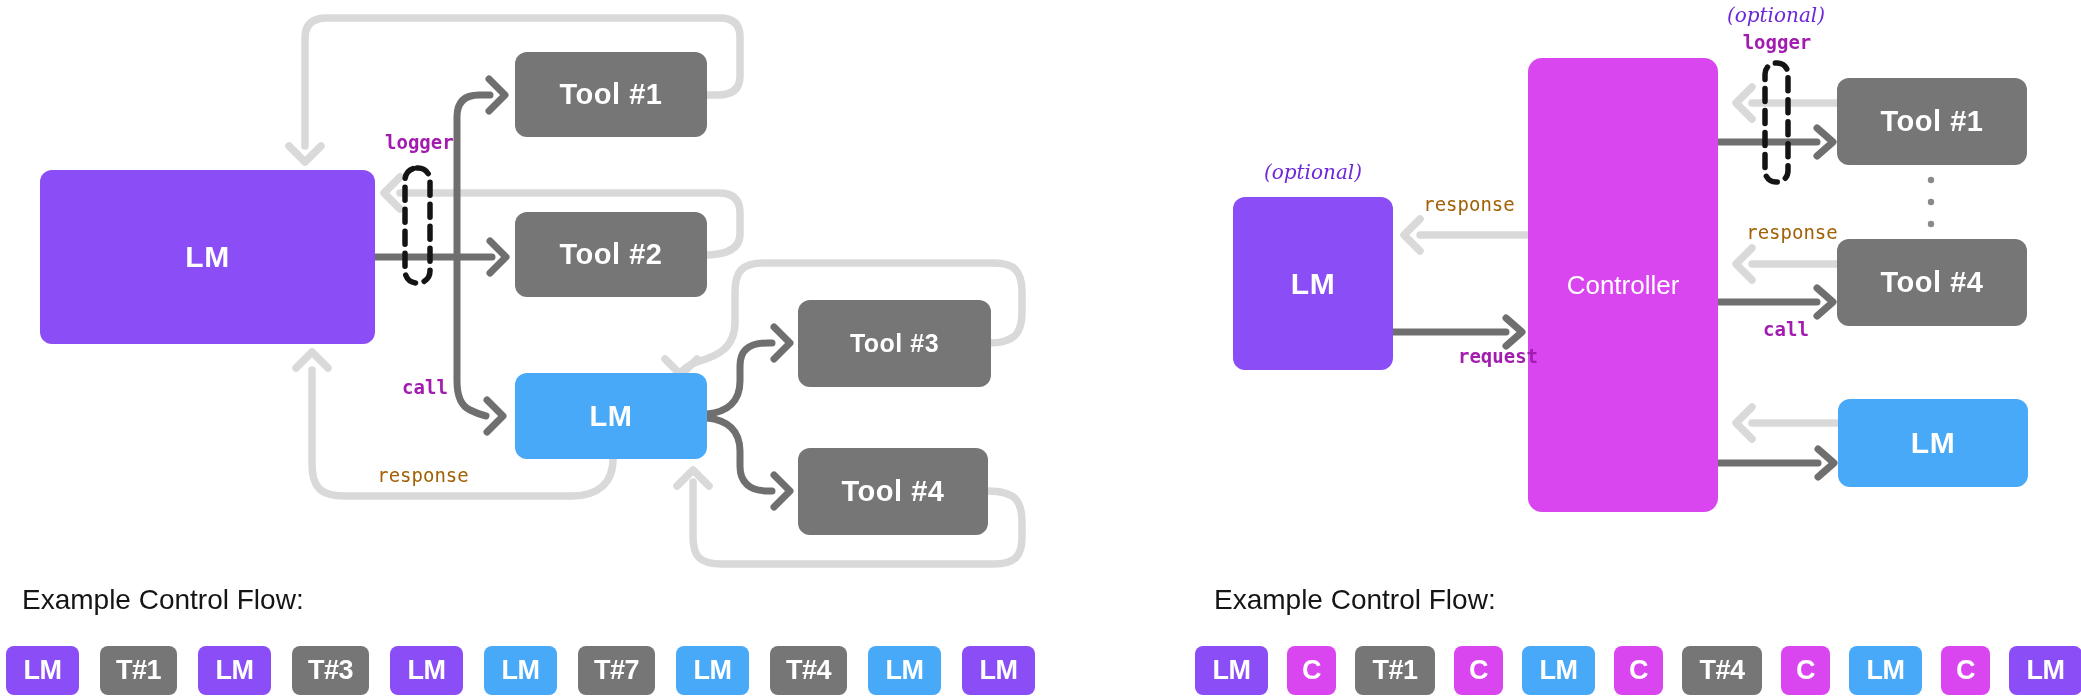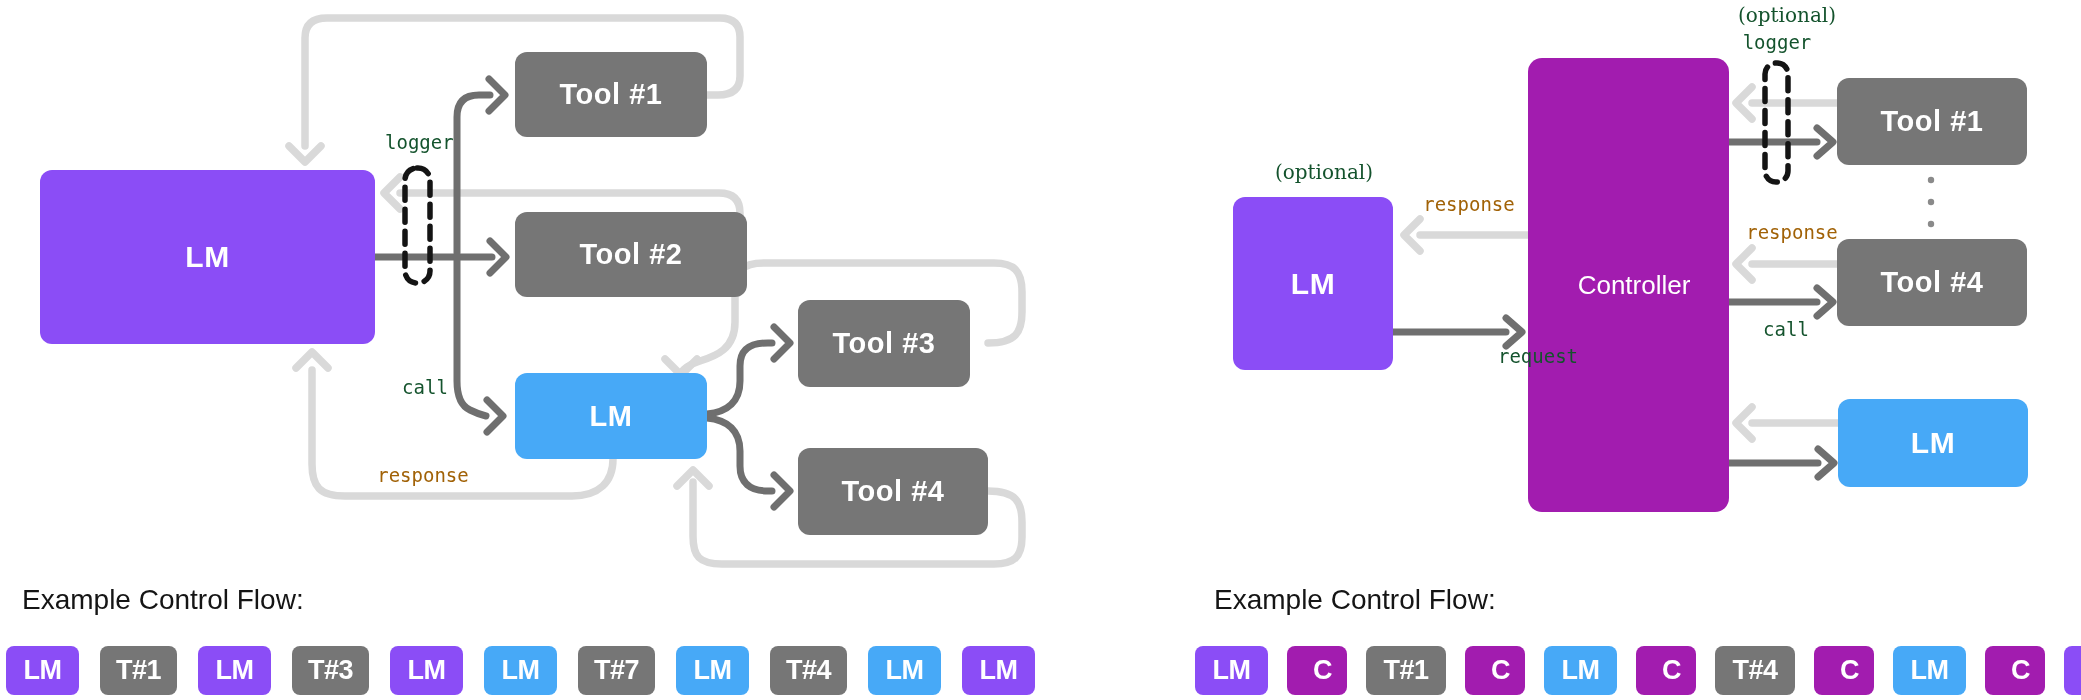--- a/index.html
+++ b/index.html
@@ -4,27 +4,27 @@
 <style>
   html,body{margin:0;padding:0;background:#ffffff;}
   #canvas{position:relative;width:2081px;height:700px;background:#ffffff;overflow:hidden;
           font-family:"Liberation Sans",sans-serif;}
   #arrows{position:absolute;left:0;top:0;}
   .node{position:absolute;border-radius:12px;display:flex;align-items:center;justify-content:center;
         color:#ffffff;font-weight:bold;font-family:"Liberation Sans",sans-serif;letter-spacing:.5px;}
   .bg-purple{background:#8B4DF6;}
   .bg-blue{background:#47A9F7;}
   .bg-gray{background:#767676;}
-  .bg-black{background:#a21caf;padding-left:11px;}
+  .bg-black{background:#d946ef;}
   .mono-label{position:absolute;font-family:"DejaVu Sans Mono",monospace;font-size:19px;
               text-align:center;line-height:1;white-space:nowrap;}
-  .lbl-dark{color:#14532d;font-weight:400;}
+  .lbl-dark{color:#a21caf;font-weight:700;}
   .lbl-light{color:#a16207;font-weight:400;}
-  .hand{position:absolute;font-family:"DejaVu Serif",serif;font-size:20px;
-        color:#14532d;text-align:right;line-height:1;white-space:nowrap;}
+  .hand{position:absolute;font-family:"DejaVu Serif",serif;font-style:italic;font-size:20px;
+        color:#6d28d9;text-align:center;line-height:1;white-space:nowrap;}
   .flow-title{position:absolute;font-size:28px;color:#151515;line-height:1;margin-left:19px;}
   .badge-row{position:absolute;display:flex;top:646px;}
   .row-left{left:6px;gap:21px;}
   .row-right{left:1195px;gap:19px;}
   .badge{height:49px;border-radius:8px;display:flex;align-items:center;justify-content:center;
          color:#ffffff;font-weight:bold;font-size:27px;letter-spacing:-0.5px;}
   .w-lm{width:73px;} .w-t{width:77px;} .w-tr{width:80px;} .w-c{width:49px;}
 </style>
 </head>
 <body>
@@ -82,27 +82,27 @@
       <rect x="1765" y="63" width="23" height="119" rx="11" ry="11" stroke-dasharray="13 9"></rect>
     </g>
   </svg>
 
   <div class="node bg-purple" style="left:40px;top:170px;width:335px;height:174px;font-size:30px;">
     <span>LM</span>
   </div>
   <div class="node bg-gray" style="left:515px;top:52px;width:192px;height:85px;font-size:29px;">
     <span>Tool #1</span>
   </div>
-  <div class="node bg-gray" style="left:515px;top:212px;width:232px;height:85px;font-size:29px;">
+  <div class="node bg-gray" style="left:515px;top:212px;width:192px;height:85px;font-size:29px;">
     <span>Tool #2</span>
   </div>
   <div class="node bg-blue" style="left:515px;top:373px;width:192px;height:86px;font-size:29px;">
     <span>LM</span>
   </div>
-  <div class="node bg-gray" style="left:798px;top:300px;width:172px;height:87px;font-size:29px;">
+  <div class="node bg-gray" style="left:798px;top:300px;width:193px;height:87px;font-size:25px;">
     <span>Tool #3</span>
   </div>
   <div class="node bg-gray" style="left:798px;top:448px;width:190px;height:87px;font-size:29px;">
     <span>Tool #4</span>
   </div>
 
   <div class="mono-label lbl-dark" style="left:385px;top:133px;width:66px;">logger</div>
   <div class="mono-label lbl-dark" style="left:395px;top:378px;width:60px;">call</div>
   <div class="mono-label lbl-light" style="left:377px;top:466px;width:92px;">response</div>
 
@@ -119,21 +119,21 @@
     <span>Tool #4</span>
   </div>
   <div class="node bg-blue" style="left:1838px;top:399px;width:190px;height:88px;font-size:30px;">
     <span>LM</span>
   </div>
 
   <div class="hand" style="left:1253px;top:162px;width:120px;">(optional)</div>
   <div class="hand" style="left:1716px;top:5px;width:120px;">(optional)</div>
   <div class="mono-label lbl-dark" style="left:1727px;top:33px;width:100px;">logger</div>
   <div class="mono-label lbl-light" style="left:1423px;top:195px;width:92px;">response</div>
-  <div class="mono-label lbl-dark" style="left:1492px;top:347px;width:92px;">request</div>
+  <div class="mono-label lbl-dark" style="left:1452px;top:347px;width:92px;">request</div>
   <div class="mono-label lbl-light" style="left:1746px;top:223px;width:92px;">response</div>
   <div class="mono-label lbl-dark" style="left:1756px;top:320px;width:60px;">call</div>
 
   <div class="flow-title" style="left:3px;top:586px;">Example Control Flow:</div>
   <div class="flow-title" style="left:1195px;top:586px;">Example Control Flow:</div>
 
   <div class="badge-row row-left">
     <span class="badge bg-purple w-lm">LM</span>
     <span class="badge bg-gray w-t">T#1</span>
     <span class="badge bg-purple w-lm">LM</span>

